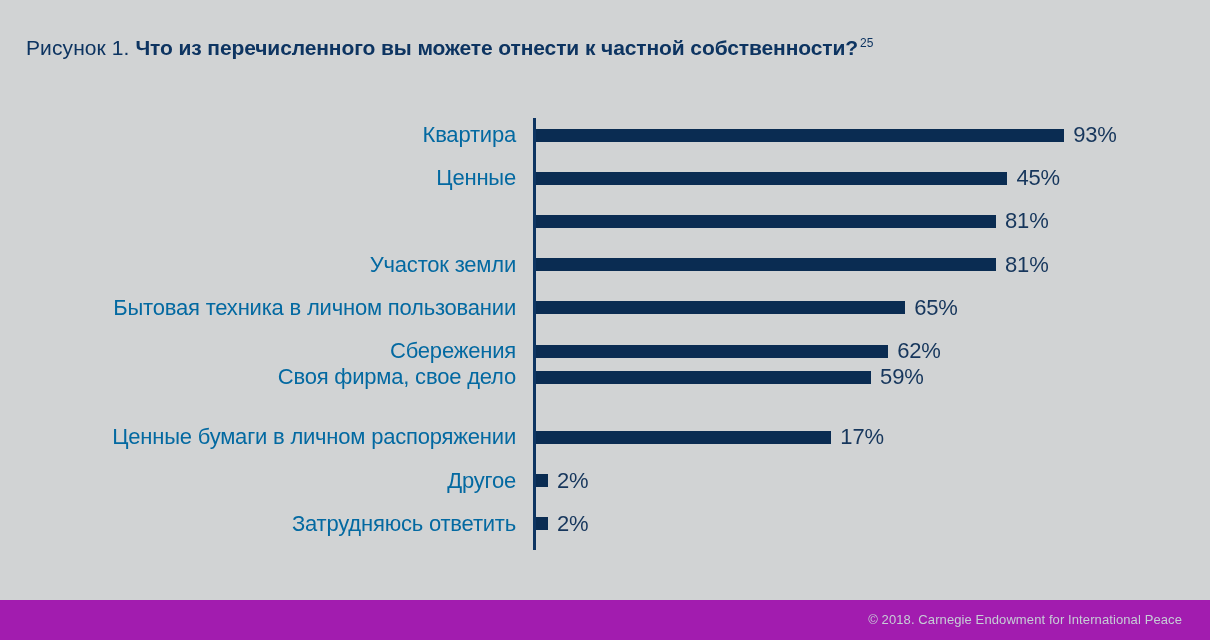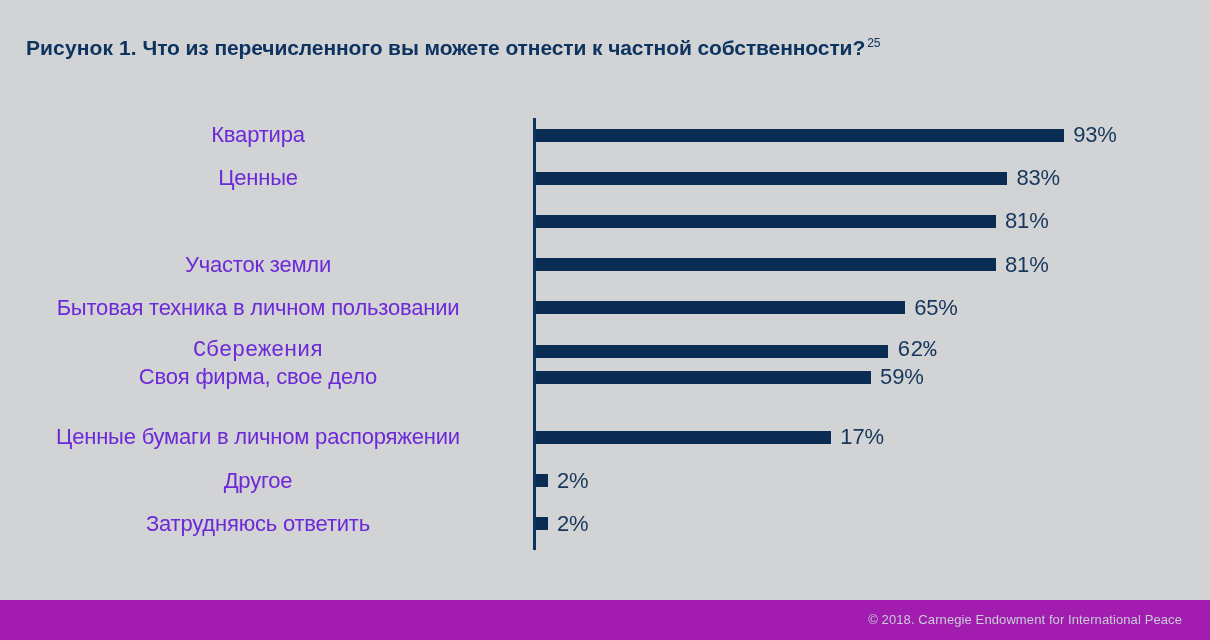--- a/index.html
+++ b/index.html
@@ -27,21 +27,21 @@
     position: absolute;
     left: 26px;
     top: 30px;
     right: 20px;
     color: #0d3461;
     font-size: 21px;
     line-height: 26px;
     white-space: nowrap;
   }
   #title-prefix {
-    font-weight: 700;
+    font-weight: 400;
     letter-spacing: 0.1px;
     text-align: center;
   }
   #title-main {
     font-weight: 700;
     letter-spacing: -0.1px;
     text-align: center;
   }
   #title-footnote {
     font-weight: 400;
@@ -72,22 +72,22 @@
     width: 1210px;
     height: 40px;
   }
   .bar-label {
     position: absolute;
     left: 0;
     width: 516px;
     top: 0;
     height: 40px;
     line-height: 40px;
-    text-align: center;
-    color: #6d28d9;
+    text-align: right;
+    color: #0369a1;
     font-size: 22px;
     letter-spacing: -0.2px;
     white-space: nowrap;
     overflow: visible;
   }
   .bar-wrap {
     position: absolute;
     left: 536px;
     top: 0;
     height: 40px;
@@ -146,21 +146,21 @@
           <div class="bar-label">Квартира</div>
           <div class="bar-wrap">
             <div class="bar-fill" style="width: 528.24px; background: rgb(10, 44, 82);"></div>
             <span class="bar-value">93%</span>
           </div>
         </div>
         <div class="bar-row" style="top: 46.2px;">
           <div class="bar-label">Ценные</div>
           <div class="bar-wrap">
             <div class="bar-fill" style="width: 471.44px; background: rgb(10, 44, 82);"></div>
-            <span class="bar-value">83%</span>
+            <span class="bar-value">45%</span>
           </div>
         </div>
         <div class="bar-row" style="top: 89.4px;">
           <div class="bar-wrap">
             <div class="bar-fill" style="width: 460.08px; background: rgb(10, 44, 82);"></div>
             <span class="bar-value">81%</span>
           </div>
         </div>
         <div class="bar-row" style="top: 132.6px;">
           <div class="bar-label">Участок земли</div>
@@ -169,21 +169,21 @@
             <span class="bar-value">81%</span>
           </div>
         </div>
         <div class="bar-row" style="top: 175.8px;">
           <div class="bar-label">Бытовая техника в личном пользовании</div>
           <div class="bar-wrap">
             <div class="bar-fill" style="width: 369.2px; background: rgb(10, 44, 82);"></div>
             <span class="bar-value">65%</span>
           </div>
         </div>
-        <div class="bar-row" style="top: 219px; font-family: Liberation Mono, monospace;">
+        <div class="bar-row" style="top: 219px;">
           <div class="bar-label">Сбережения</div>
           <div class="bar-wrap">
             <div class="bar-fill" style="width: 352.16px; background: rgb(10, 44, 82);"></div>
             <span class="bar-value">62%</span>
           </div>
         </div>
         <div class="bar-row" style="top: 245px;">
           <div class="bar-label">Своя фирма, свое дело</div>
           <div class="bar-wrap">
             <div class="bar-fill" style="width: 335.12px; background: rgb(10, 44, 82);"></div>

